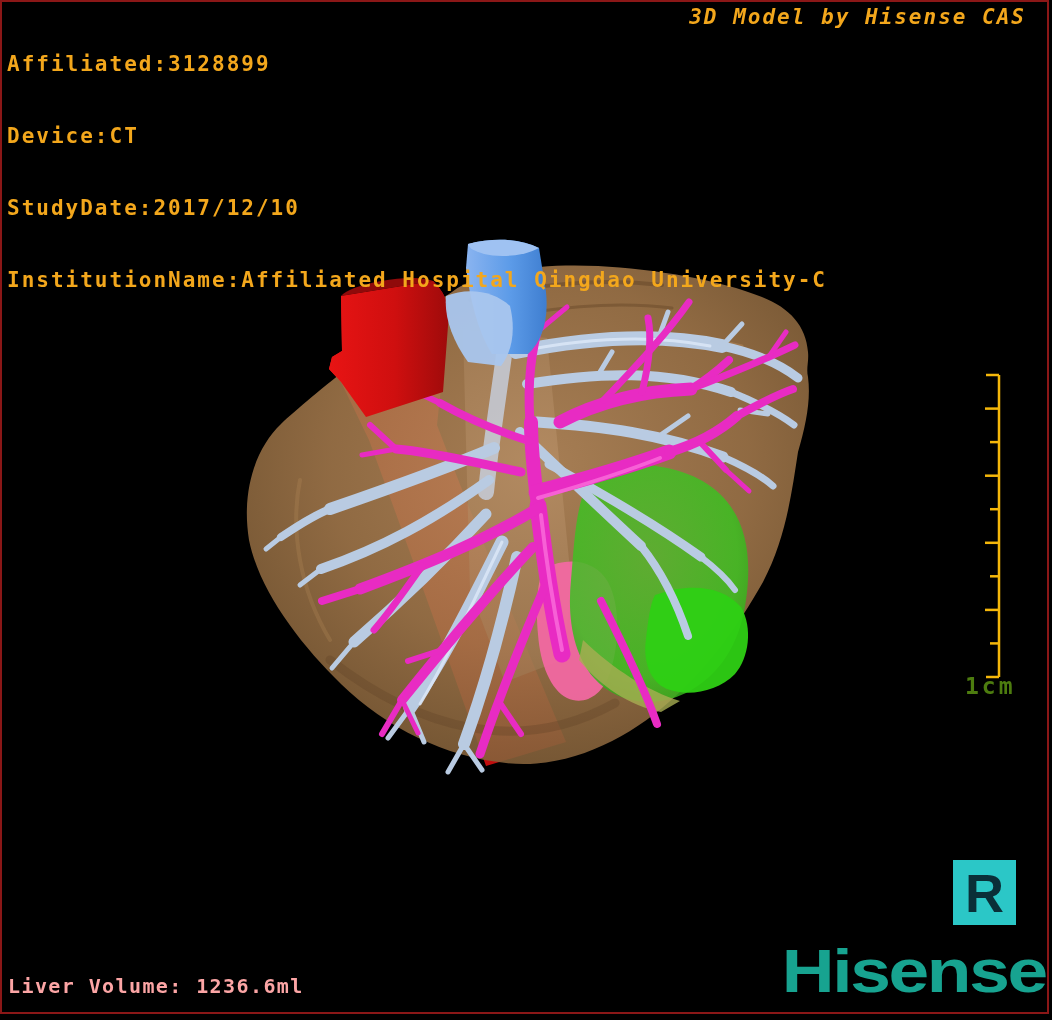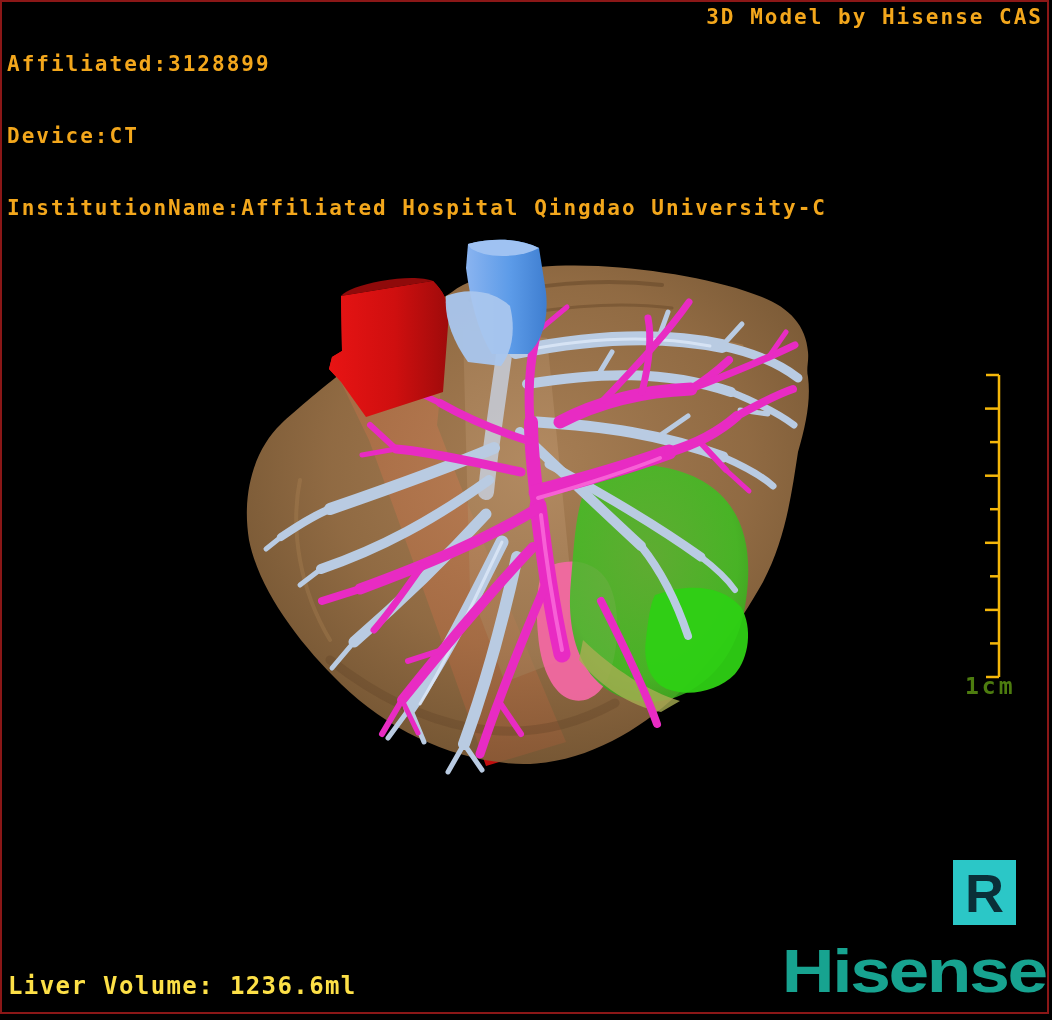--- a/index.html
+++ b/index.html
@@ -11,22 +11,22 @@
     position:absolute;left:0;top:0;width:1049px;height:1014px;
     border:2px solid #8B1717;box-sizing:border-box;pointer-events:none;z-index:50;
   }
   .scene{position:absolute;left:0;top:0;width:1052px;height:1020px;z-index:1;}
   .txt{
     position:absolute;color:#F3A71C;font-weight:bold;font-size:21px;
     letter-spacing:2px;line-height:24px;white-space:pre;z-index:20;
   }
   .patient-block{left:7px;top:4px;}
   .patient-block div{height:24px;}
-  .watermark{right:9px;top:5px;text-align:right;}
-  .volume{left:8px;top:974px;font-size:24px;letter-spacing:1.4px;color:#fde047;}
+  .watermark{right:26px;top:5px;text-align:right;font-style:italic;}
+  .volume{left:8px;top:974px;font-size:20px;letter-spacing:1.4px;color:#fca5a5;}
   .scale-label{left:965px;top:674px;font-size:23px;letter-spacing:3px;color:#4d7c0f;}
   .r-marker{
     position:absolute;left:953px;top:860px;width:63px;height:65px;background:#2BC7C7;
     color:#0A2F38;font-family:"Liberation Sans",sans-serif;font-weight:bold;font-size:54px;
     display:flex;align-items:center;justify-content:center;z-index:20;
   }
   .brand{
     position:absolute;right:6px;bottom:14px;color:#17A390;
     font-family:"Liberation Sans",sans-serif;font-weight:bold;font-size:62px;
     letter-spacing:-2px;transform:scaleX(1.18);transform-origin:100% 100%;z-index:20;
@@ -185,20 +185,21 @@
       <line x1="990" y1="576.3" x2="999" y2="576.3"></line>
       <line x1="985" y1="609.9" x2="999" y2="609.9"></line>
       <line x1="990" y1="643.4" x2="999" y2="643.4"></line>
       <line x1="986" y1="677" x2="999" y2="677"></line>
     </g>
   </svg>
 
   <div class="txt patient-block">
     <div>Affiliated:3128899</div>
     <div>Device:CT</div>
+    <div>StudyDate:2017/12/10</div>
     <div>InstitutionName:Affiliated Hospital Qingdao University-C</div>
   </div>
 
   <div class="txt watermark">3D Model by Hisense CAS</div>
 
   <div class="txt scale-label">1cm</div>
 
   <div class="r-marker">R</div>
 
   <div class="txt volume">Liver Volume: 1236.6ml</div>

